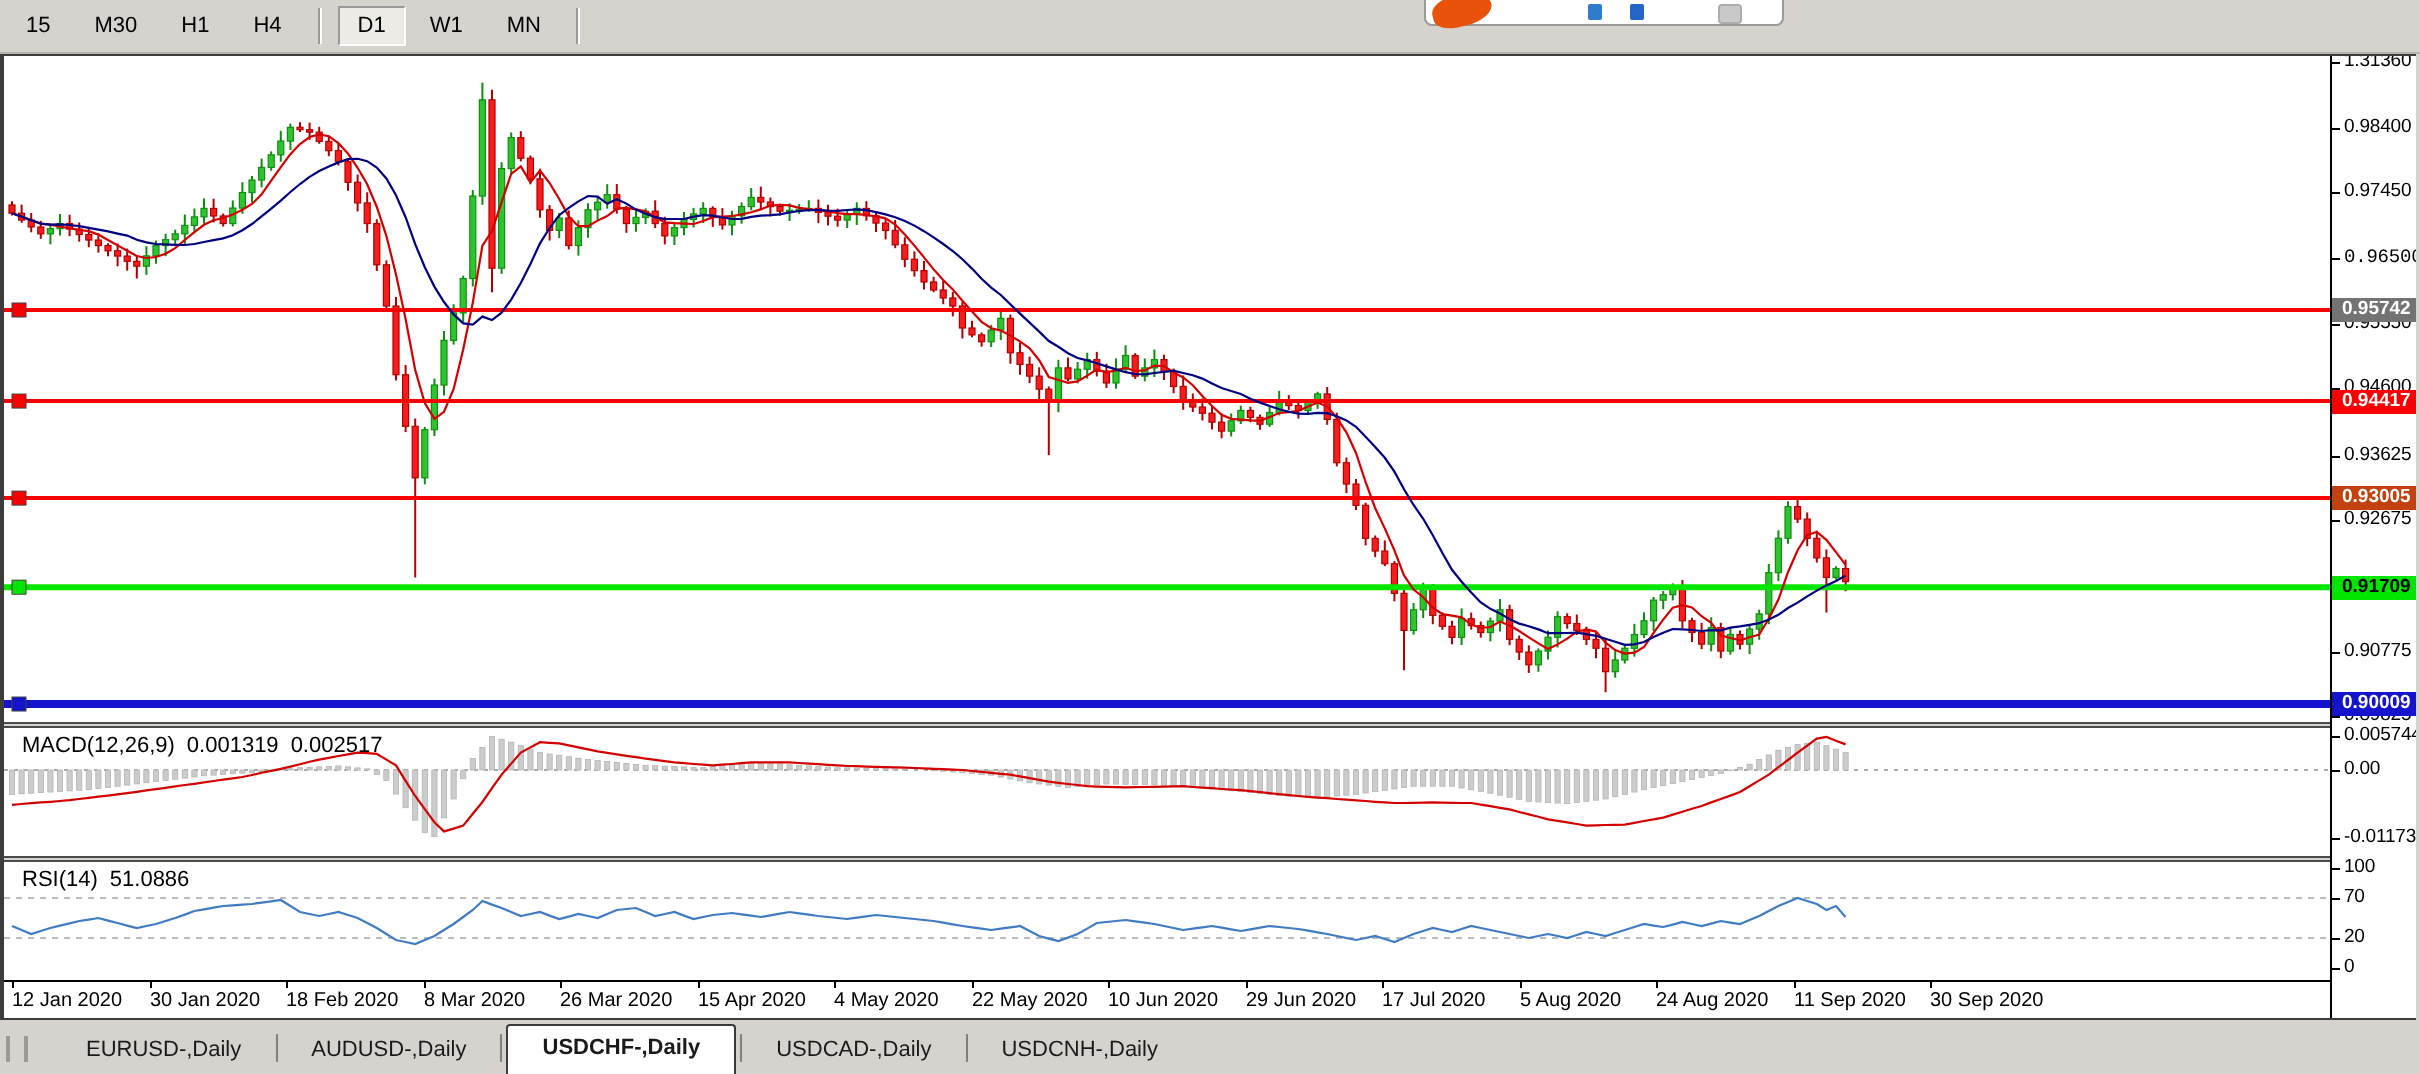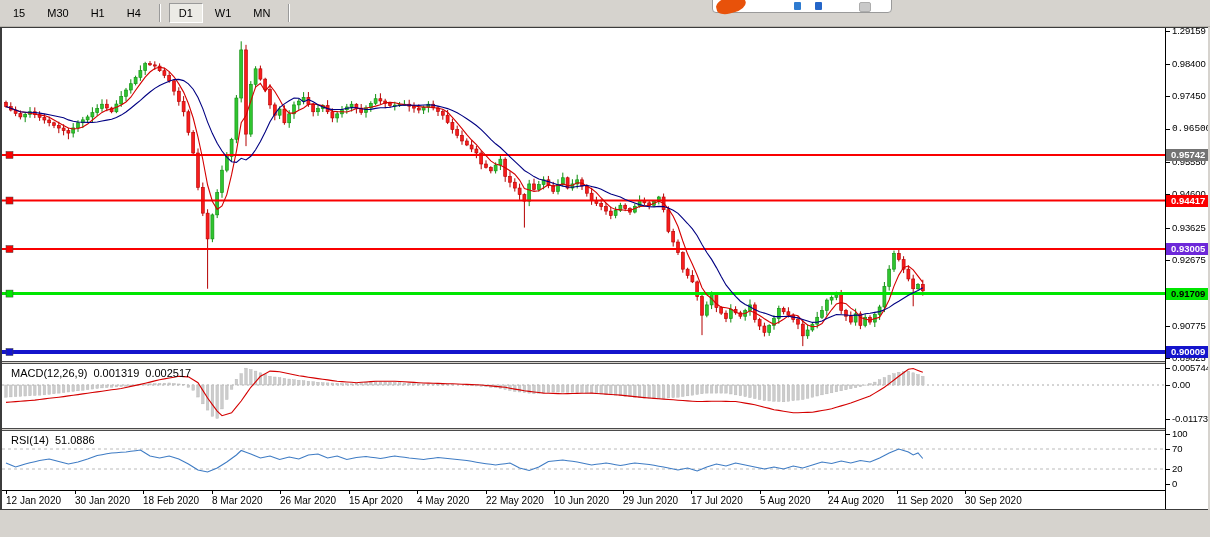--- a/index.html
+++ b/index.html
@@ -729,21 +729,21 @@
         <div class="date-tick" style="left: 826px;"></div>
         <div class="date-label" style="left: 826px;">24 Aug 2020</div>
         <div class="date-tick" style="left: 895px;"></div>
         <div class="date-label" style="left: 895px;">11 Sep 2020</div>
         <div class="date-tick" style="left: 963px;"></div>
         <div class="date-label" style="left: 963px;">30 Sep 2020</div>
       </div>
 
     <div class="axis-col" id="price-axis">
         <div class="axis-tick" style="top: 3px;"></div>
-        <div class="axis-label" style="top: -3px;">1.29159</div>
+        <div class="axis-label" style="top: -3px;">1.31360</div>
         <div class="axis-tick" style="top: 36px;"></div>
         <div class="axis-label" style="top: 30px;">0.98400</div>
         <div class="axis-tick" style="top: 68px;"></div>
         <div class="axis-label" style="top: 62px;">0.97450</div>
         <div class="axis-tick" style="top: 101px;"></div>
         <div class="axis-label" style="top: 95px; font-family: Liberation Mono, monospace;">0.96500</div>
         <div class="axis-tick" style="top: 134px;"></div>
         <div class="axis-label" style="top: 128px;">0.95550</div>
         <div class="axis-tick" style="top: 166px;"></div>
         <div class="axis-label" style="top: 160px;">0.94600</div>
@@ -764,20 +764,32 @@
         <div class="axis-tick" style="top: 406px;"></div>
         <div class="axis-label" style="top: 400px;">100</div>
         <div class="axis-tick" style="top: 421px;"></div>
         <div class="axis-label" style="top: 415px;">70</div>
         <div class="axis-tick" style="top: 441px;"></div>
         <div class="axis-label" style="top: 435px;">20</div>
         <div class="axis-tick" style="top: 456px;"></div>
         <div class="axis-label" style="top: 450px;">0</div>
         <div class="axis-badge" style="top: 121px; background: #737373; color: rgb(255, 255, 255);">0.95742</div>
         <div class="axis-badge" style="top: 167px; background: rgb(250, 0, 0); color: rgb(255, 255, 255);">0.94417</div>
-        <div class="axis-badge" style="top: 215px; background: #6d28d9; color: rgb(255, 255, 255);">0.93005</div>
+        <div class="axis-badge" style="top: 215px; background: #c2410c; color: rgb(255, 255, 255);">0.93005</div>
         <div class="axis-badge" style="top: 260px; background: rgb(0, 230, 0); color: rgb(0, 0, 0);">0.91709</div>
         <div class="axis-badge" style="top: 318px; background: rgb(20, 20, 204); color: rgb(255, 255, 255);">0.90009</div>
       </div>
   </div>
 
+  <div class="tabbar" id="tabbar">
+    <div class="tab-grip"></div>
+  <div class="tab">EURUSD-,Daily</div>
+      <div class="tab-bar-sep"></div>
+      <div class="tab">AUDUSD-,Daily</div>
+      <div class="tab-bar-sep"></div>
+      <div class="tab active">USDCHF-,Daily</div>
+      <div class="tab-bar-sep"></div>
+      <div class="tab">USDCAD-,Daily</div>
+      <div class="tab-bar-sep"></div>
+      <div class="tab">USDCNH-,Daily</div>
+    </div>
 
 </div>
 
 </body></html>

